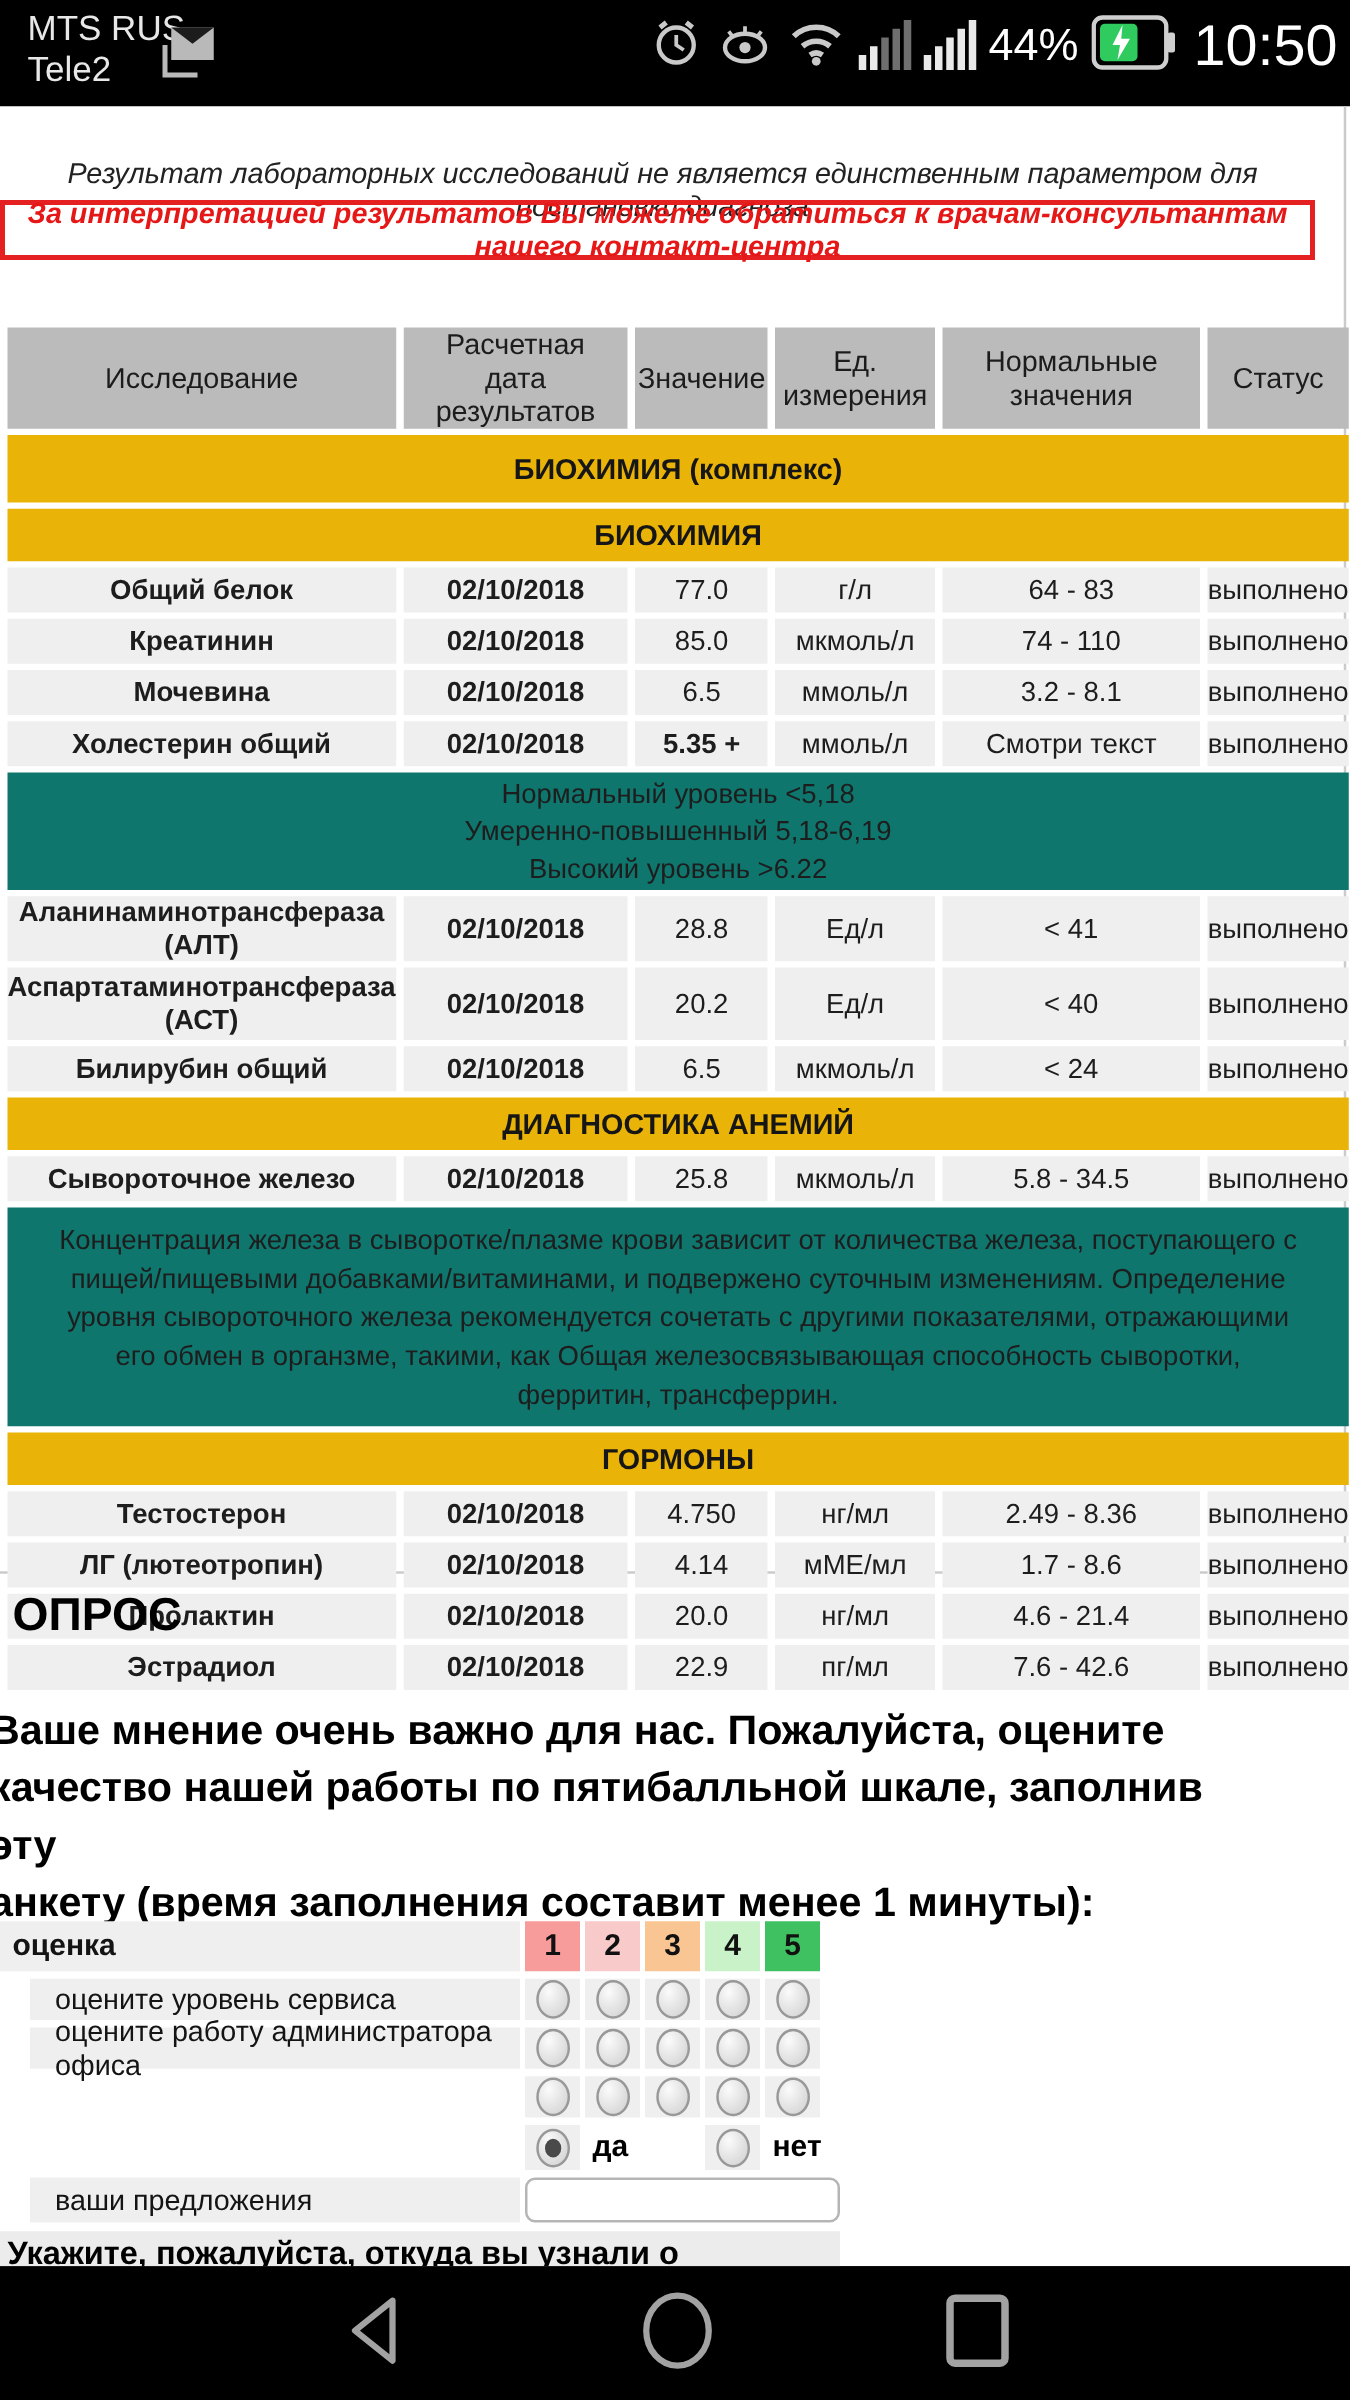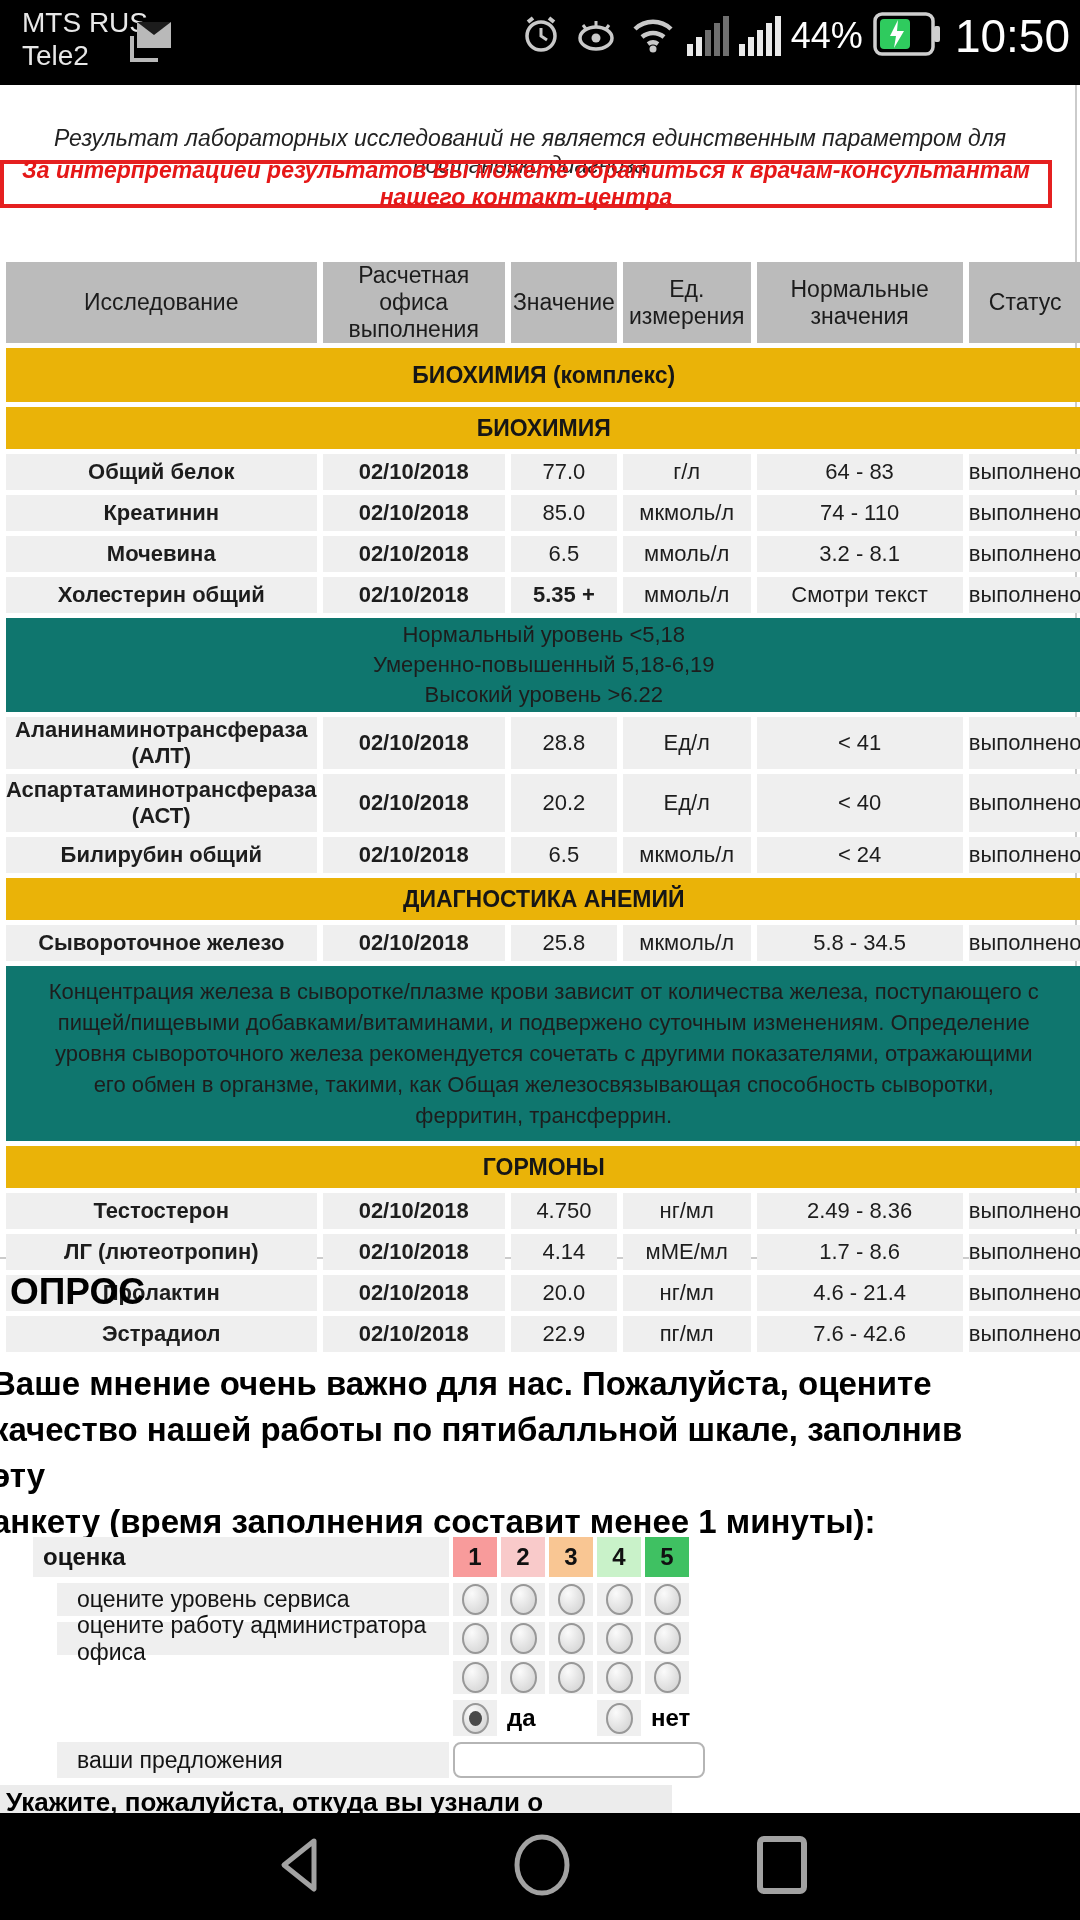--- a/index.html
+++ b/index.html
@@ -47,21 +47,21 @@
   td.note{background:#0f766e;font-size:22px;line-height:30px;color:#1d1d1d;}
   td.note.pad{padding:10px 34px;line-height:31px;height:96px;}
   td.note.ch{height:94px;}
 
   
   .survey-heading{position:absolute;left:10px;top:1186px;font-size:37px;font-weight:bold;color:#000;}
   .survey-intro{position:absolute;left:-8px;top:1276px;width:1020px;font-size:33px;font-weight:bold;
                 line-height:46px;color:#000;}
 
   
-  .survey{position:absolute;left:17px;top:1452px;width:680px;padding-left:16px;}
+  .survey{position:absolute;left:0;top:1452px;width:680px;}
   .s-row{position:relative;margin-bottom:6px;}
   .s-label{position:absolute;background:#efefef;display:flex;align-items:center;font-size:23px;color:#141414;}
   .s-label.head{left:0;width:416px;height:40px;padding-left:10px;font-weight:bold;font-size:24px;box-sizing:border-box;}
   .s-label.q{left:24px;width:392px;height:100%;padding-left:20px;box-sizing:border-box;}
   .s-cells{position:absolute;left:420px;top:0;height:100%;display:flex;gap:4px;}
   .scale-cell{width:44px;height:40px;display:flex;align-items:center;justify-content:center;
               font-size:24px;font-weight:bold;color:#111;}
   .radio-cell{width:44px;height:100%;background:#efefef;display:flex;align-items:center;justify-content:center;}
   .radio{width:27px;height:31px;border-radius:50%;border:2px solid #989898;box-sizing:border-box;
          background:radial-gradient(ellipse at 35% 28%,#fbfbfb 0%,#e2e2e2 55%,#cfcfcf 100%);
@@ -167,21 +167,21 @@
           <col style="width:172px">
           <col style="width:94px">
         <col style="width:112px">
           <col style="width:228px">
           <col style="width:106px">
       </colgroup>
       <tbody>
           <tr>
         <td class="strip hdr"></td>
         <th>Исследование</th>
-        <th>Расчетная офиса выполнения</th>
+        <th>Расчетная дата результатов</th>
         <th style="padding:0 2px">Значение</th>
         <th style="padding:0 6px">Ед. измерения</th>
         <th style="padding:0 34px">Нормальные значения</th>
         <th style="padding:0 6px">Статус</th>
       </tr>
       <tr class="h54">
         <td class="strip sec"></td>
         <td class="sec-lbl" colspan="6">БИОХИМИЯ (комплекс)</td>
       </tr>
       <tr class="h42">

